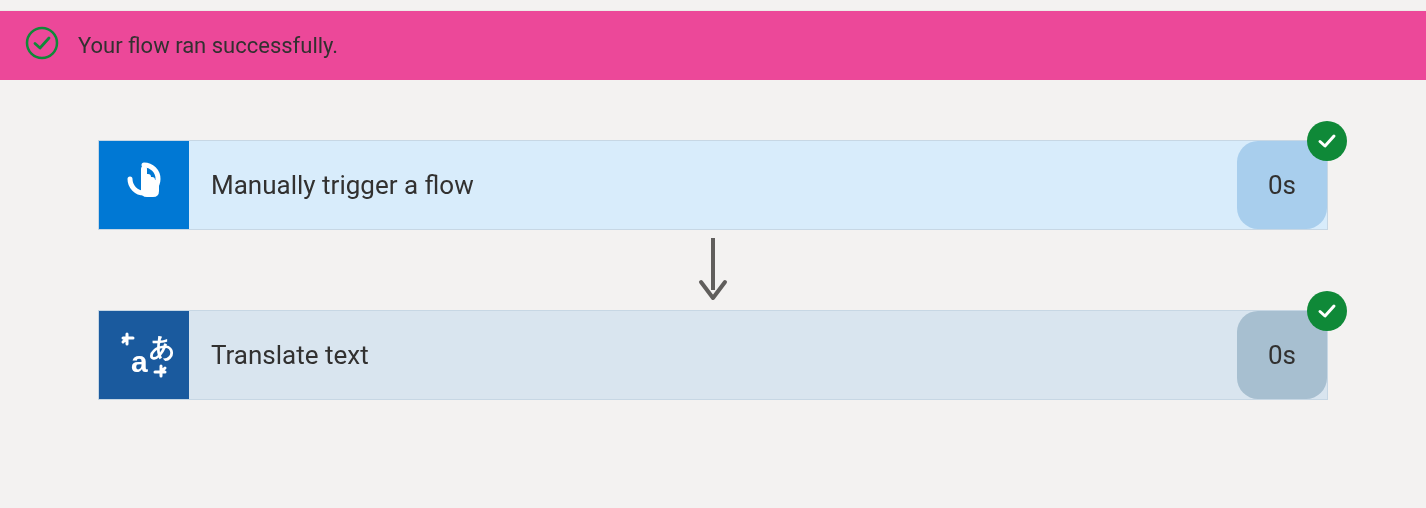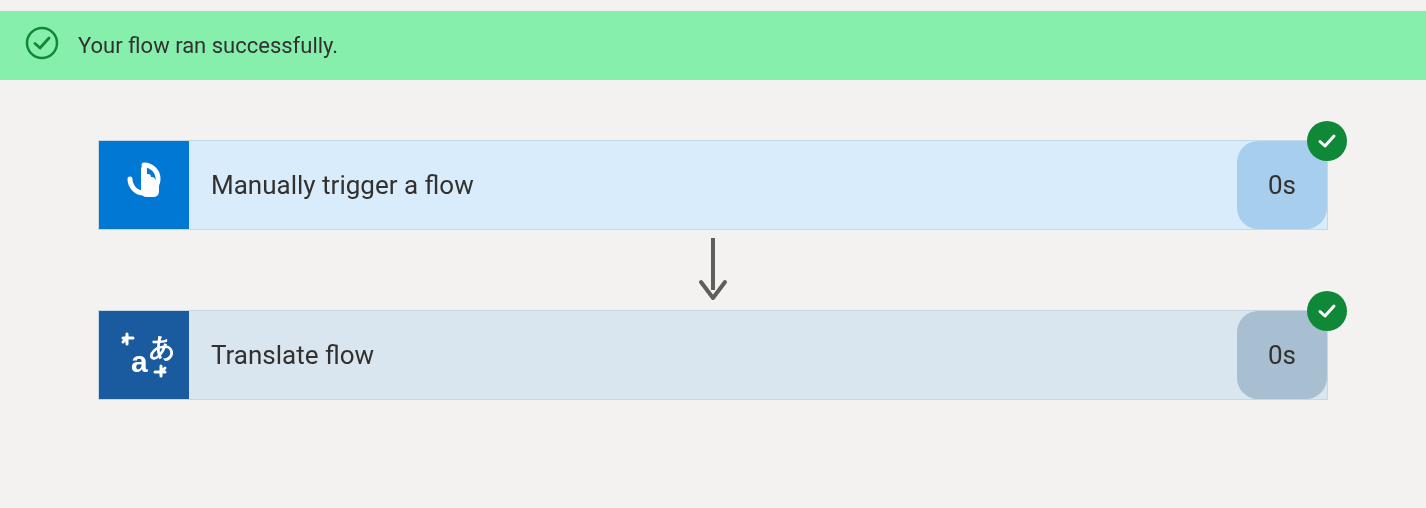--- a/index.html
+++ b/index.html
@@ -9,21 +9,21 @@
     height: 508px;
     background: #f3f2f1;
     font-family: "Segoe UI", -apple-system, BlinkMacSystemFont, Roboto, "Helvetica Neue", sans-serif;
     color: #323130;
     overflow: hidden;
   }
 
   .top-spacer { height: 10px; background:#f3f2f1; border-bottom:1px solid #edebe9; }
 
   .banner {
-    background: #86efac;
+    background: #ec4899;
     display: flex;
     align-items: center;
     padding: 14px 24px;
     font-size: 22px;
     color: #323130;
   }
   .banner svg { flex: 0 0 auto; margin-right: 18px; }
 
   .canvas {
     padding: 60px 50px 16px 50px;
@@ -124,21 +124,21 @@
 
   <div class="step s2">
     <div class="icon-box ic2">
       <svg width="58" height="58" viewBox="0 0 58 58">
         <text x="16" y="46" font-size="30" font-weight="600" fill="#ffffff" font-family="Segoe UI, sans-serif">a</text>
         <text x="34" y="30" font-size="26" font-weight="600" fill="#ffffff" font-family="'MS Gothic','Yu Gothic',sans-serif">あ</text>
         <path d="M8 12 h10 M12 8 v10 M8 16 l4 -4" stroke="#ffffff" stroke-width="3" stroke-linecap="round" fill="none"></path>
         <path d="M50 46 h-10 M46 50 v-10 M50 42 l-4 4" stroke="#ffffff" stroke-width="3" stroke-linecap="round" fill="none"></path>
       </svg>
     </div>
-    <div class="title">Translate flow</div>
+    <div class="title">Translate text</div>
     <div class="duration d2">0s</div>
     <div class="badge">
       <svg width="24" height="24" viewBox="0 0 24 24">
         <path d="M5 12.5 L10 17 L19 7" stroke="#ffffff" stroke-width="3" stroke-linecap="round" stroke-linejoin="round" fill="none"></path>
       </svg>
     </div>
   </div>
 
 </div>
 

